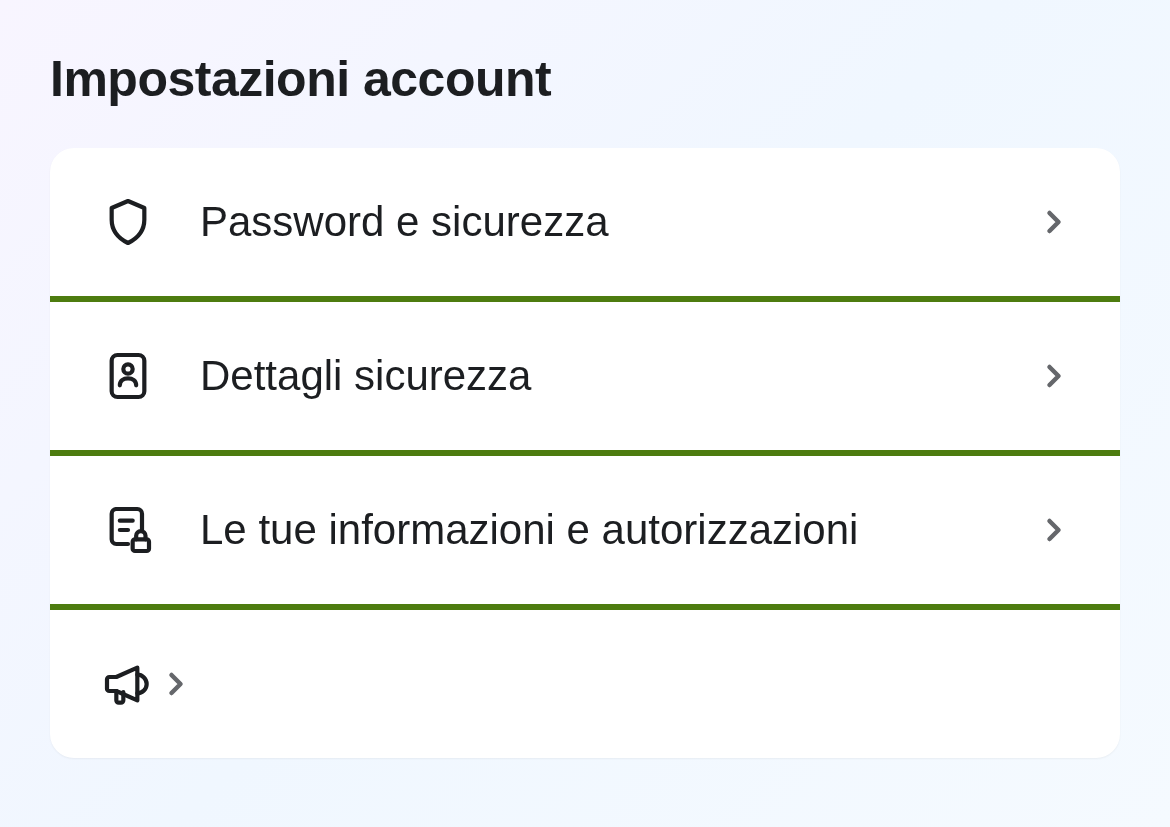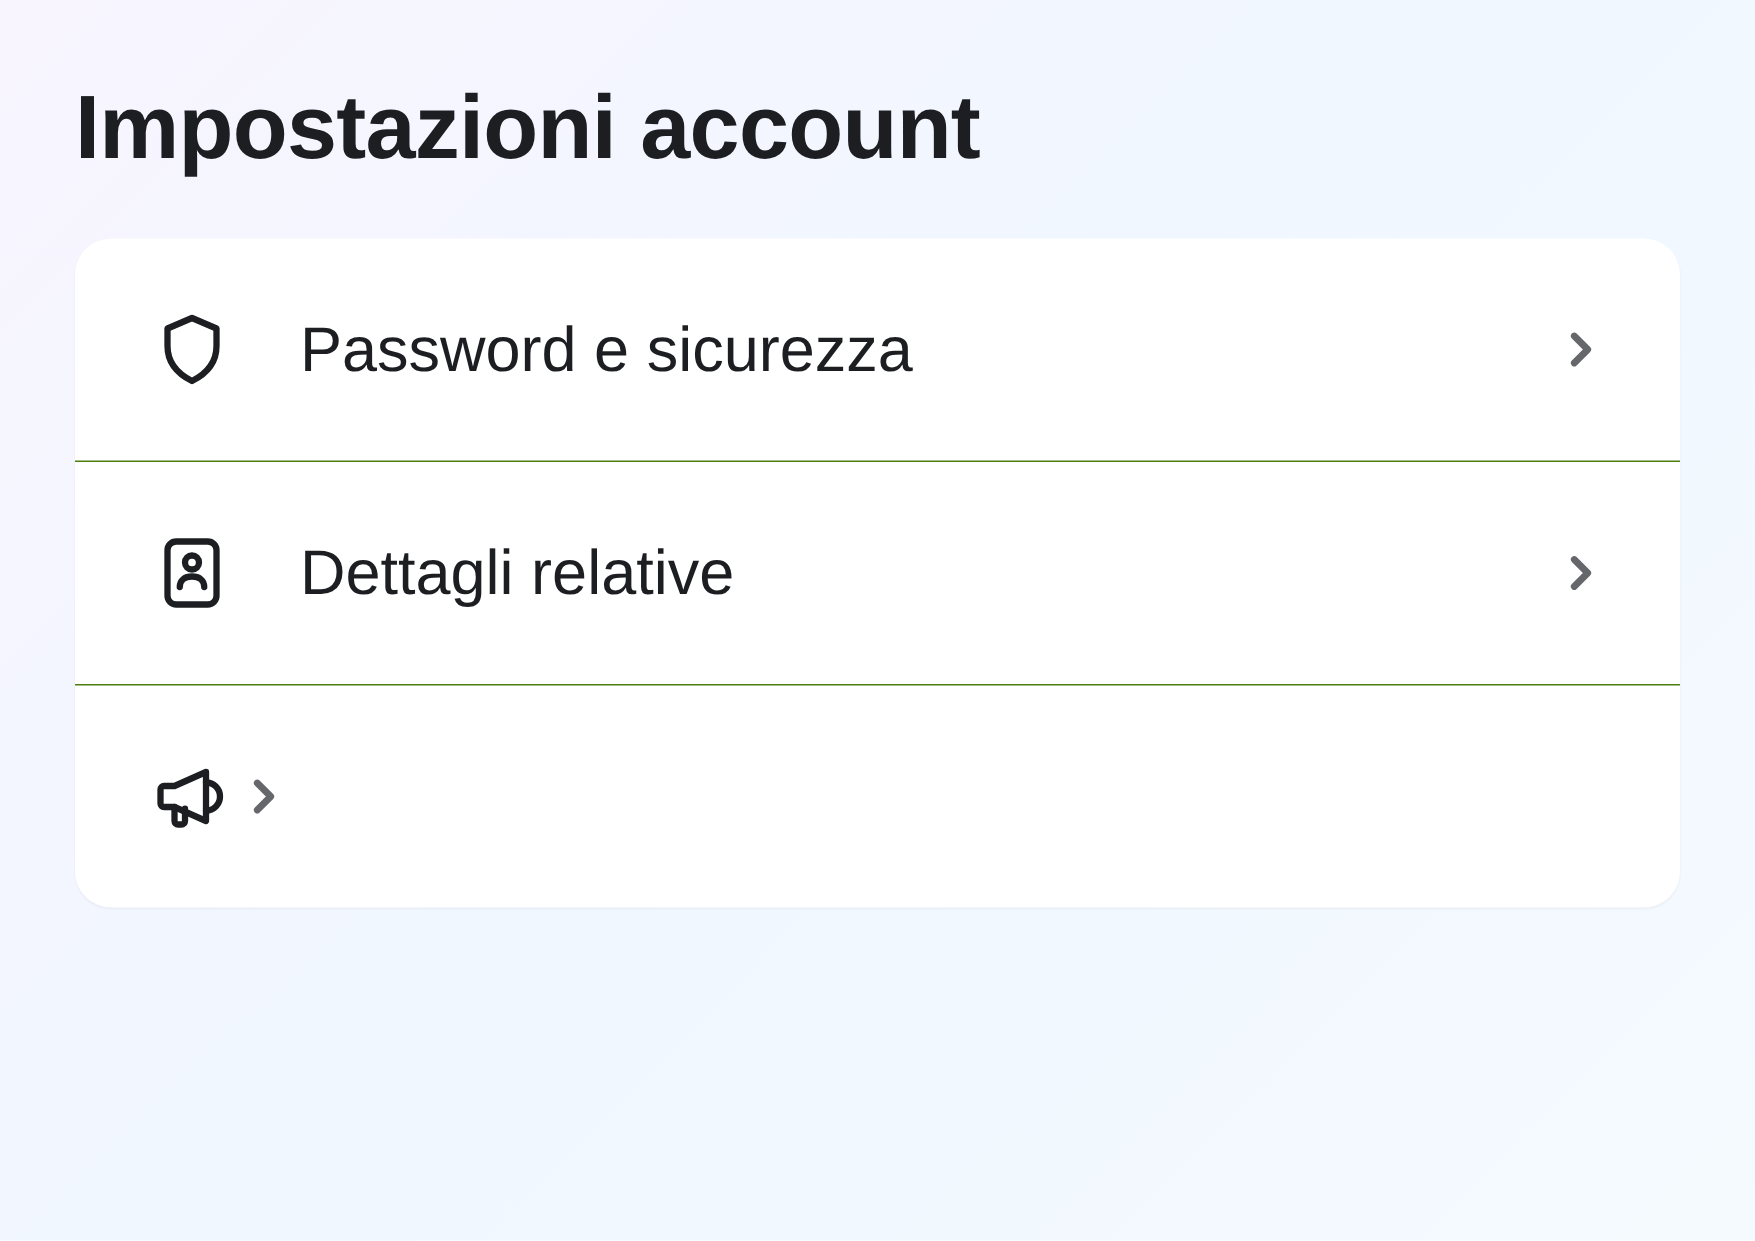--- a/index.html
+++ b/index.html
@@ -8,37 +8,37 @@
       box-sizing: border-box;
     }
     body {
       font-family: -apple-system, BlinkMacSystemFont, "Segoe UI", Helvetica, Arial, sans-serif;
       background: linear-gradient(135deg, #f8f5ff 0%, #f0f7ff 50%, #f5faff 100%);
       width: 1170px;
       height: 827px;
       padding: 50px;
     }
     .page-title {
-      font-size: 60px;
+      font-size: 50px;
       font-weight: 700;
       color: #1c1e21;
       margin-bottom: 40px;
       letter-spacing: -0.5px;
     }
     .settings-card {
       background: #ffffff;
       border-radius: 24px;
       overflow: hidden;
       box-shadow: 0 1px 2px rgba(0,0,0,0.05);
     }
     .settings-item {
       display: flex;
       align-items: center;
       padding: 44px 48px;
-      border-bottom: 1px solid #4d7c0f;
+      border-bottom: 6px solid #4d7c0f;
       cursor: pointer;
     }
     .settings-item:last-child {
       border-bottom: none;
     }
     .item-icon {
       width: 60px;
       height: 60px;
       flex-shrink: 0;
       display: flex;
@@ -93,28 +93,46 @@
   </div>
 
   <div class="settings-item">
     <span class="item-icon">
       <svg viewBox="0 0 24 24" stroke-width="1.8" stroke-linecap="round" stroke-linejoin="round">
         <rect x="5" y="3" width="14" height="18" rx="2.5"></rect>
         <circle cx="12" cy="9" r="2"></circle>
         <path d="M8.5 16 c0 -2 1.5 -3 3.5 -3 s3.5 1 3.5 3"></path>
       </svg>
     </span>
-    <span class="item-label">Dettagli relative</span>
+    <span class="item-label">Dettagli sicurezza</span>
     <span class="chevron">
       <svg viewBox="0 0 24 24" stroke-width="3" stroke-linecap="round" stroke-linejoin="round">
         <polyline points="9 6 15 12 9 18"></polyline>
       </svg>
     </span>
   </div>
 
+  <div class="settings-item">
+    <span class="item-icon">
+      <svg viewBox="0 0 24 24" stroke-width="1.8" stroke-linecap="round" stroke-linejoin="round">
+        <path d="M7 3 h9 a2 2 0 0 1 2 2 v7"></path>
+        <path d="M7 3 a2 2 0 0 0 -2 2 v11 a2 2 0 0 0 2 2 h5"></path>
+        <line x1="8.5" y1="8" x2="14" y2="8"></line>
+        <line x1="8.5" y1="12" x2="12" y2="12"></line>
+        <rect x="14" y="16" width="7" height="5" rx="1"></rect>
+        <path d="M15.5 16 v-1.5 a2 2 0 0 1 4 0 V16"></path>
+      </svg>
+    </span>
+    <span class="item-label">Le tue informazioni e autorizzazioni</span>
+    <span class="chevron">
+      <svg viewBox="0 0 24 24" stroke-width="3" stroke-linecap="round" stroke-linejoin="round">
+        <polyline points="9 6 15 12 9 18"></polyline>
+      </svg>
+    </span>
+  </div>
 
   <div class="settings-item">
     <span class="item-icon">
       <svg viewBox="0 0 24 24" stroke-width="1.8" stroke-linecap="round" stroke-linejoin="round">
         <path d="M3 10 v4 a1 1 0 0 0 1 1 h3 l9 4 V5 l-9 4 H4 a1 1 0 0 0 -1 1 Z"></path>
         <path d="M16 8 a4 4 0 0 1 0 8"></path>
         <path d="M7 15 v4 a1 1 0 0 0 1 1 h1 a1 1 0 0 0 1 -1 v-3.5"></path>
       </svg>
     </span>
     <span class="chevron">

